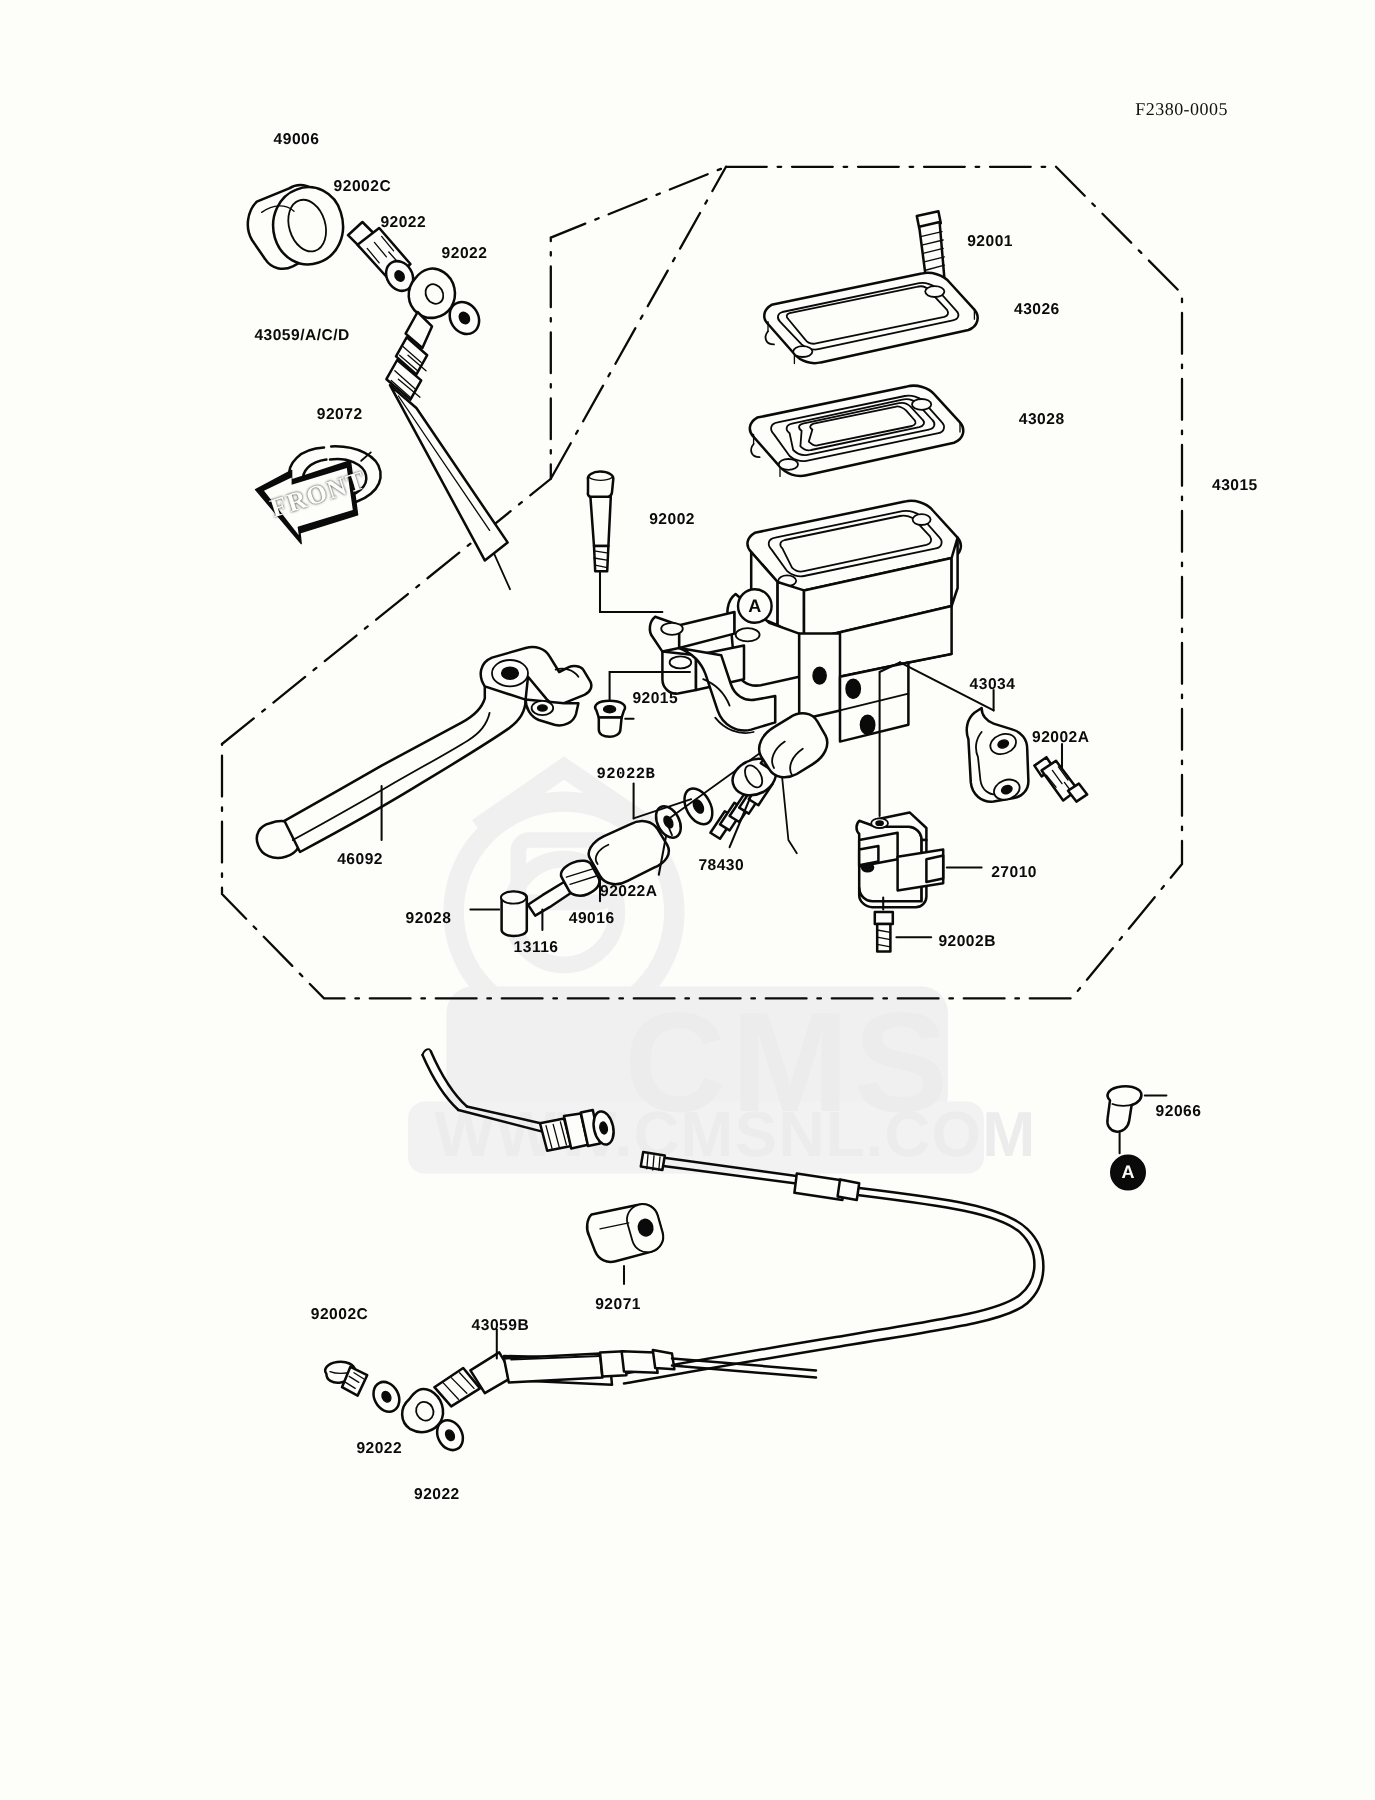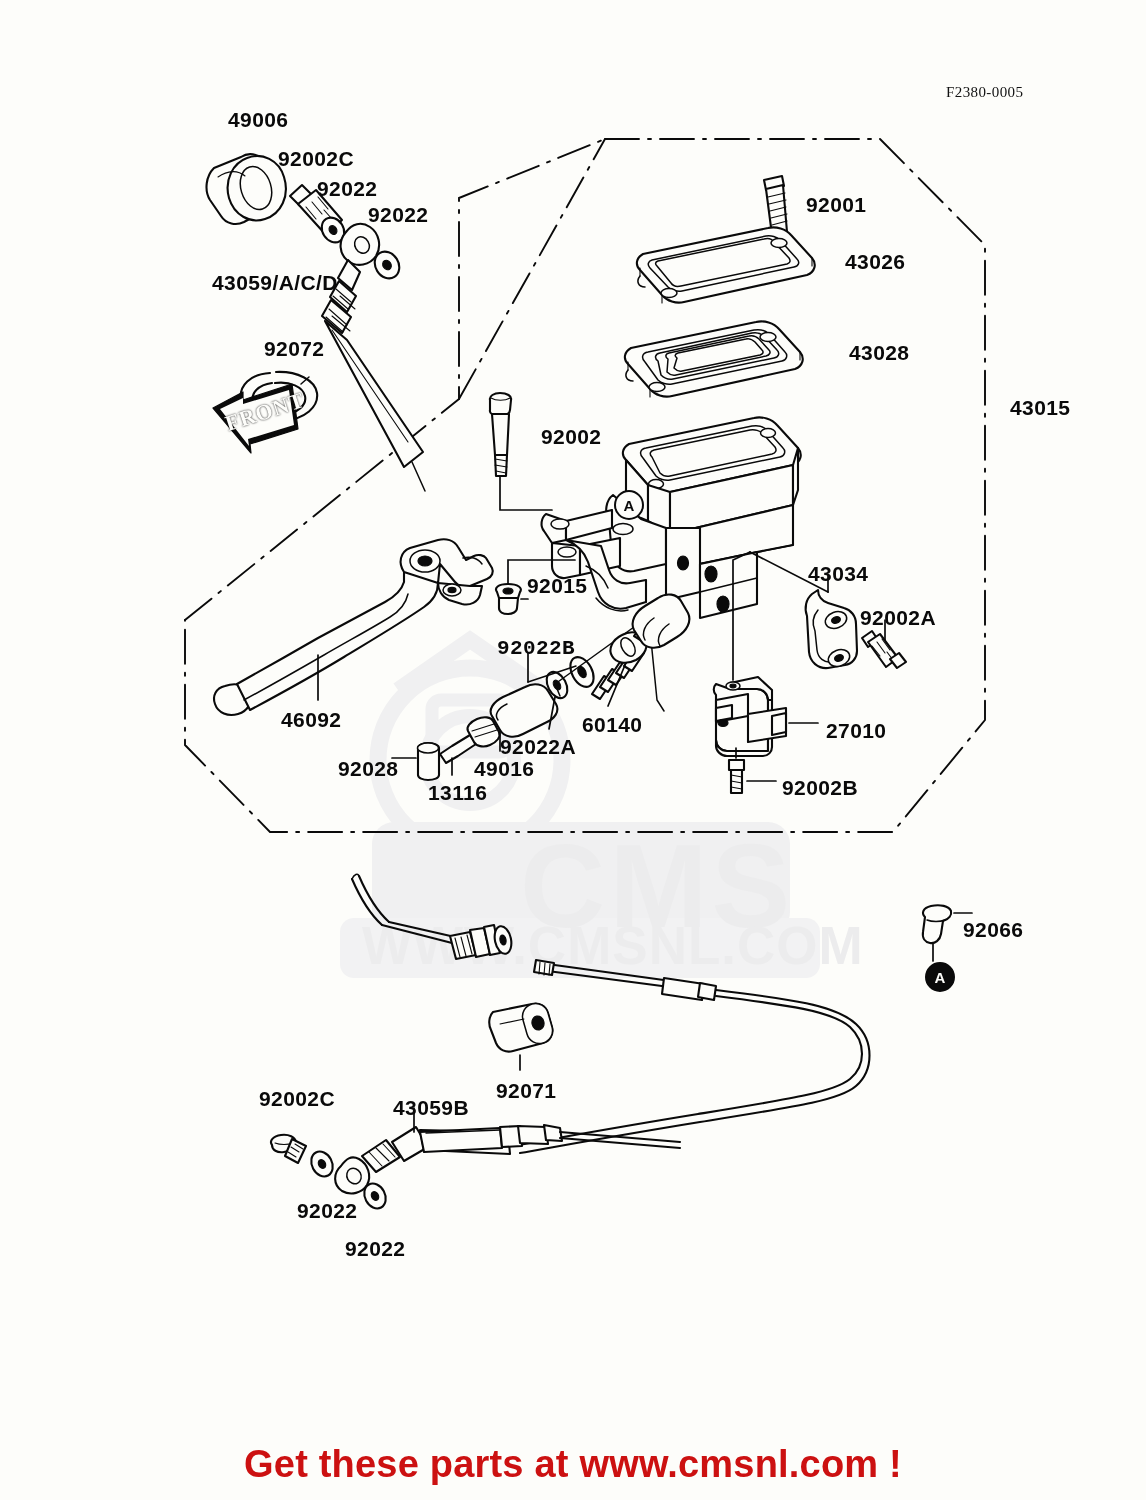--- a/index.html
+++ b/index.html
@@ -57,21 +57,21 @@
   .svg-layer {
     position: absolute;
     left: 0;
     top: 0;
     width: 1146px;
     height: 1500px;
     pointer-events: none;
   }
   .part-label {
     position: absolute;
-    font-size: 21px;
+    font-size: 13px;
     font-weight: bold;
     color: #0a0a0a;
     letter-spacing: 0.4px;
     white-space: nowrap;
     font-family: "Liberation Sans", sans-serif;
   }
   .wm-text {
     position: absolute;
     color: #ececed;
     font-weight: bold;
@@ -517,31 +517,30 @@
       <div class="part-label" style="left: 264px; top: 337px;">92072</div>
       <div class="part-label" style="left: 806px; top: 193px;">92001</div>
       <div class="part-label" style="left: 845px; top: 250px;">43026</div>
       <div class="part-label" style="left: 849px; top: 341px;">43028</div>
       <div class="part-label" style="left: 1010px; top: 396px;">43015</div>
       <div class="part-label" style="left: 541px; top: 425px;">92002</div>
       <div class="part-label" style="left: 527px; top: 574px;">92015</div>
       <div class="part-label" style="left: 808px; top: 562px;">43034</div>
       <div class="part-label" style="left: 860px; top: 606px;">92002A</div>
       <div class="part-label" style="left: 497px; top: 637px; font-family: Liberation Mono, monospace;">92022B</div>
-      <div class="part-label" style="left: 582px; top: 713px;">60140</div>
+      <div class="part-label" style="left: 582px; top: 713px;">78430</div>
       <div class="part-label" style="left: 281px; top: 708px;">46092</div>
       <div class="part-label" style="left: 500px; top: 735px;">92022A</div>
       <div class="part-label" style="left: 826px; top: 719px;">27010</div>
       <div class="part-label" style="left: 338px; top: 757px; text-align: center;">92028</div>
       <div class="part-label" style="left: 474px; top: 757px;">49016</div>
       <div class="part-label" style="left: 428px; top: 781px;">13116</div>
       <div class="part-label" style="left: 782px; top: 776px;">92002B</div>
       <div class="part-label" style="left: 963px; top: 918px;">92066</div>
       <div class="part-label" style="left: 496px; top: 1079px;">92071</div>
       <div class="part-label" style="left: 259px; top: 1087px;">92002C</div>
       <div class="part-label" style="left: 393px; top: 1096px;">43059B</div>
       <div class="part-label" style="left: 297px; top: 1199px;">92022</div>
       <div class="part-label" style="left: 345px; top: 1237px;">92022</div>
     </div>
 
-  <div id="footer-banner">Get these parts at www.cmsnl.com !</div>
 
 </div>
 
 </body></html>

